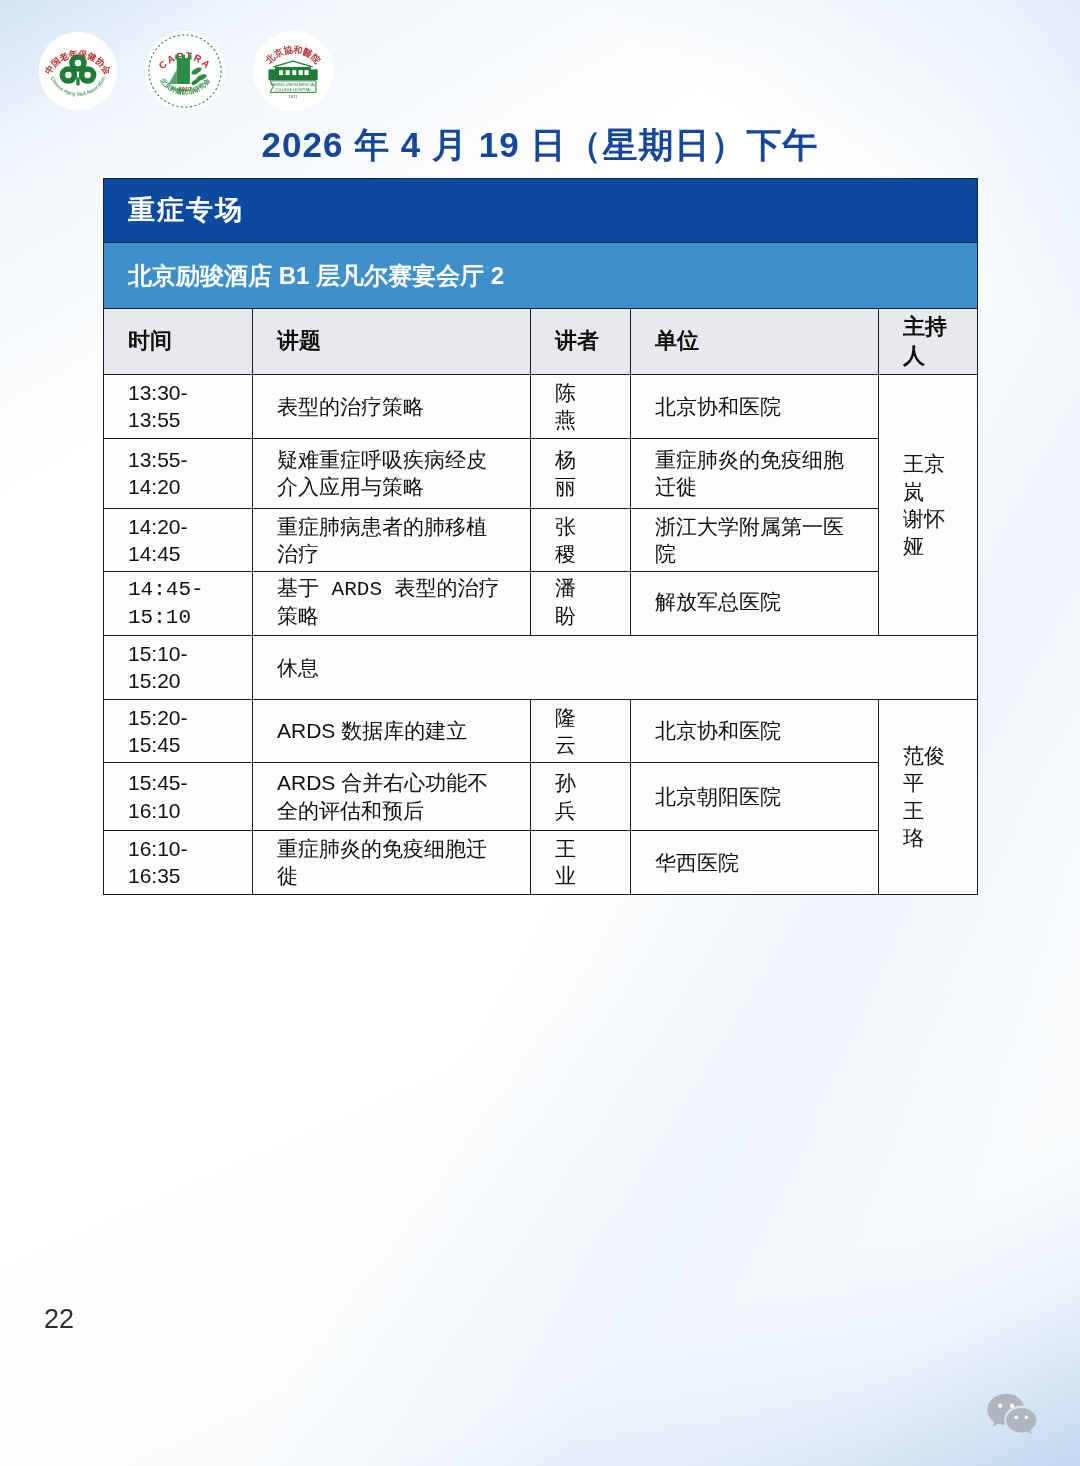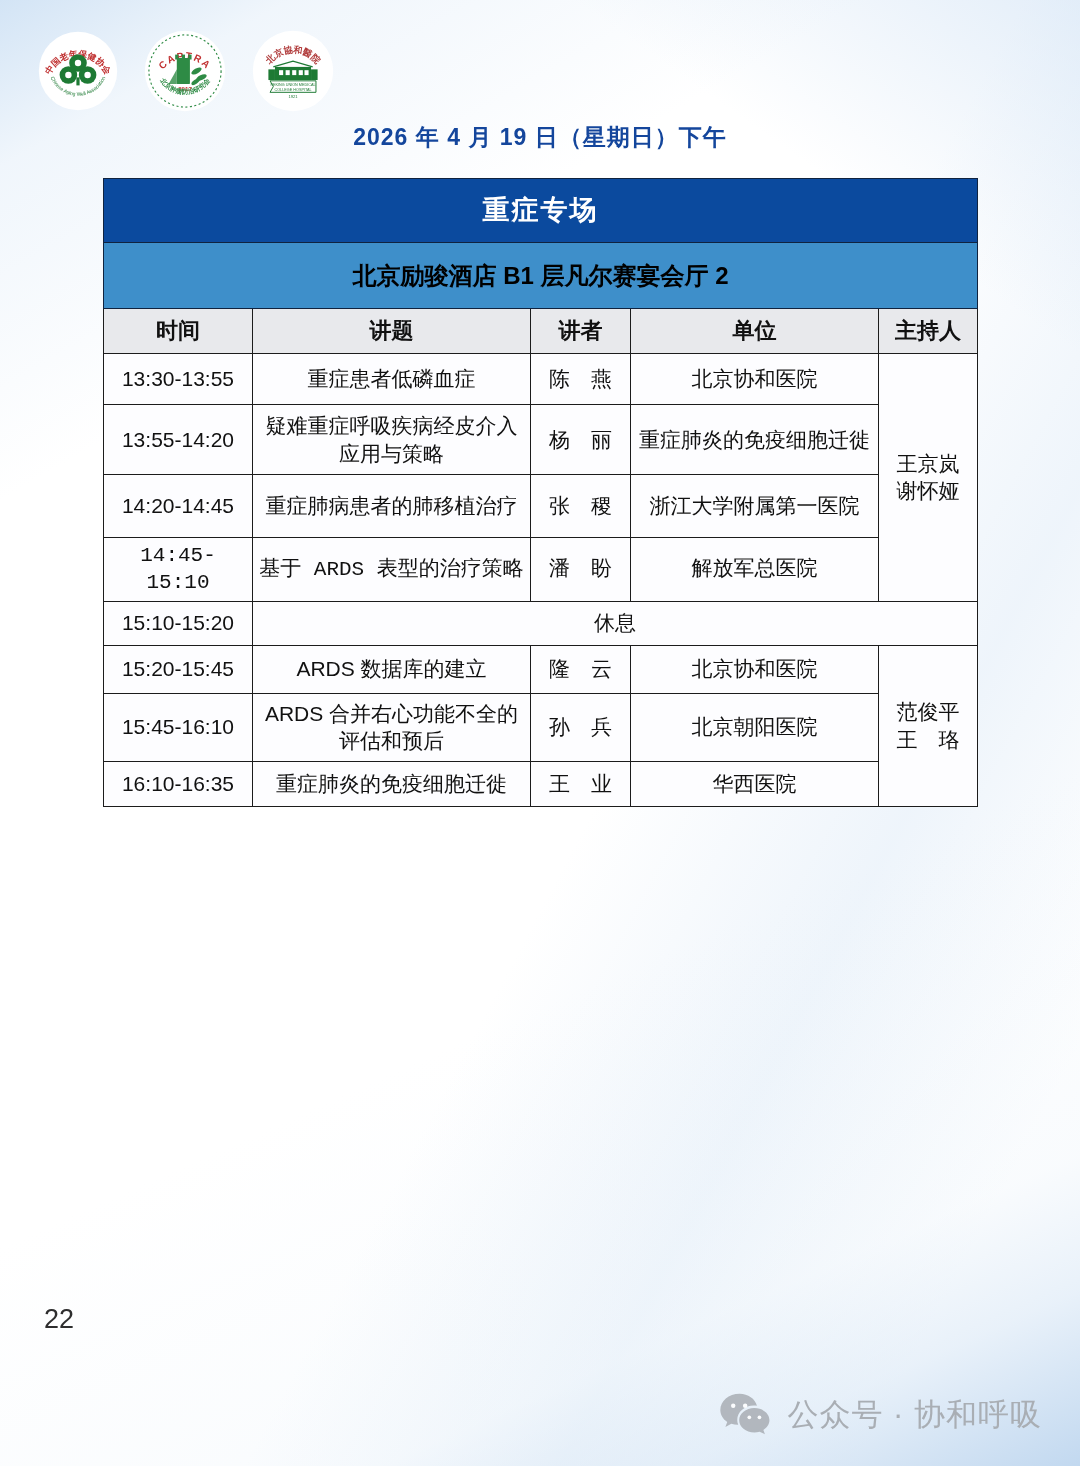--- a/index.html
+++ b/index.html
@@ -12,40 +12,40 @@
       linear-gradient(215deg, rgba(205,224,244,.55) 0%, rgba(255,255,255,0) 16%),
       linear-gradient(336deg, rgba(168,200,233,.70) 0%, rgba(205,224,243,.45) 9%, rgba(235,243,250,.30) 16%, rgba(255,255,255,0) 36%),
       linear-gradient(118deg, rgba(255,255,255,0) 55%, rgba(213,229,245,.40) 72%, rgba(255,255,255,0) 88%);
   }
   
   .logo-strip{position:absolute;left:38px;top:30px;display:flex;gap:26px;align-items:center;}
   .logo-strip svg{display:block;}
   
   .page-title{
     position:absolute;left:0;top:122px;width:100%;text-align:center;
-    font-size:23px;font-weight:bold;color:#14469c;letter-spacing:1px;
+    font-size:35px;font-weight:bold;color:#14469c;letter-spacing:1px;
   }
   
   table.agenda{
     position:absolute;left:103px;top:178px;width:874px;
     border-collapse:collapse;table-layout:fixed;
     font-size:21px;color:#111;
   }
   table.agenda td{
-    border:1.5px solid #1c1c1c;text-align:center;vertical-align:middle;
-    padding:4px 6px;background:#fdfdff;line-height:1.3;
+    border:1.5px solid #1c1c1c;text-align:left;vertical-align:middle;
+    padding:4px 24px;background:#fdfdff;line-height:1.3;
   }
   col.c-time{width:149px;} col.c-topic{width:278px;} col.c-speaker{width:100px;}
   col.c-unit{width:248px;} col.c-mod{width:99px;}
   tr.tr-session td{
     background:#0b4a9e;color:#fff;font-weight:bold;font-size:27px;letter-spacing:2px;
     border-color:#10233f;
   }
   tr.tr-venue td{
-    background:#3e8fca;color:#000000;font-weight:bold;font-size:24px;
+    background:#3e8fca;color:#ffffff;font-weight:bold;font-size:24px;
     border-color:#10233f;
   }
   tr.tr-head td{background:#e8e9ec;font-weight:bold;font-size:22px;margin-top:48px;}
   td.cell-mod{white-space:pre-line;margin-top:6px;}
   td.cell-unit{padding:4px 12px;}
   
   .page-number{position:absolute;left:44px;top:1304px;font-size:27px;color:#2e2e2e;}
   .watermark{
     position:absolute;right:38px;top:1392px;display:flex;align-items:center;gap:12px;
     color:#a9aeb4;font-size:31px;letter-spacing:1px;
@@ -147,21 +147,21 @@
       </tr>
       <tr class="tr-head" style="height:45px;">
         <td>时间</td>
         <td>讲题</td>
         <td>讲者</td>
         <td>单位</td>
         <td>主持人</td>
       </tr>
       <tr style="height:51px;">
         <td>13:30-13:55</td>
-        <td>重症患者低磷血症</td>
+        <td>表型的治疗策略</td>
         <td>陈　燕</td>
         <td class="cell-unit">北京协和医院</td>
         <td class="cell-mod" rowspan="4">王京岚
 谢怀娅</td>
       </tr>
       <tr style="height:70px;">
         <td>13:55-14:20</td>
         <td>疑难重症呼吸疾病经皮介入应用与策略</td>
         <td>杨　丽</td>
         <td class="cell-unit">重症肺炎的免疫细胞迁徙</td>
@@ -213,16 +213,15 @@
         <path d="M 22,2 C 10,2 1,10 1,19.5 C 1,25 4,29.5 8.5,32.5 L 6.5,38 L 13,34.5 C 15.5,35.3 18,35.8 20.5,35.7 C 19.8,34 19.4,32.2 19.4,30.3 C 19.4,21.5 27.6,14.6 37.5,14.6 C 38.6,14.6 39.7,14.7 40.8,14.9 C 38.8,7.5 31.2,2 22,2 Z"></path>
         <path d="M 38,17.5 C 28.6,17.5 21.5,23.6 21.5,30.8 C 21.5,38 28.6,44 38,44 C 40,44 41.9,43.7 43.7,43.1 L 49.5,46 L 47.8,41.3 C 51.6,38.9 54.4,35.1 54.4,30.8 C 54.4,23.6 47.4,17.5 38,17.5 Z"></path>
       </g>
       <g fill="#ffffff">
         <circle cx="15" cy="15" r="2.4"></circle>
           <circle cx="28" cy="15" r="2.4"></circle>
         <circle cx="32.5" cy="27.5" r="2"></circle>
           <circle cx="43.5" cy="27.5" r="2"></circle>
       </g>
     </svg>
-    <span>公众号 · 协和呼吸</span>
   </div>
 
 </div>
 
 </body></html>

